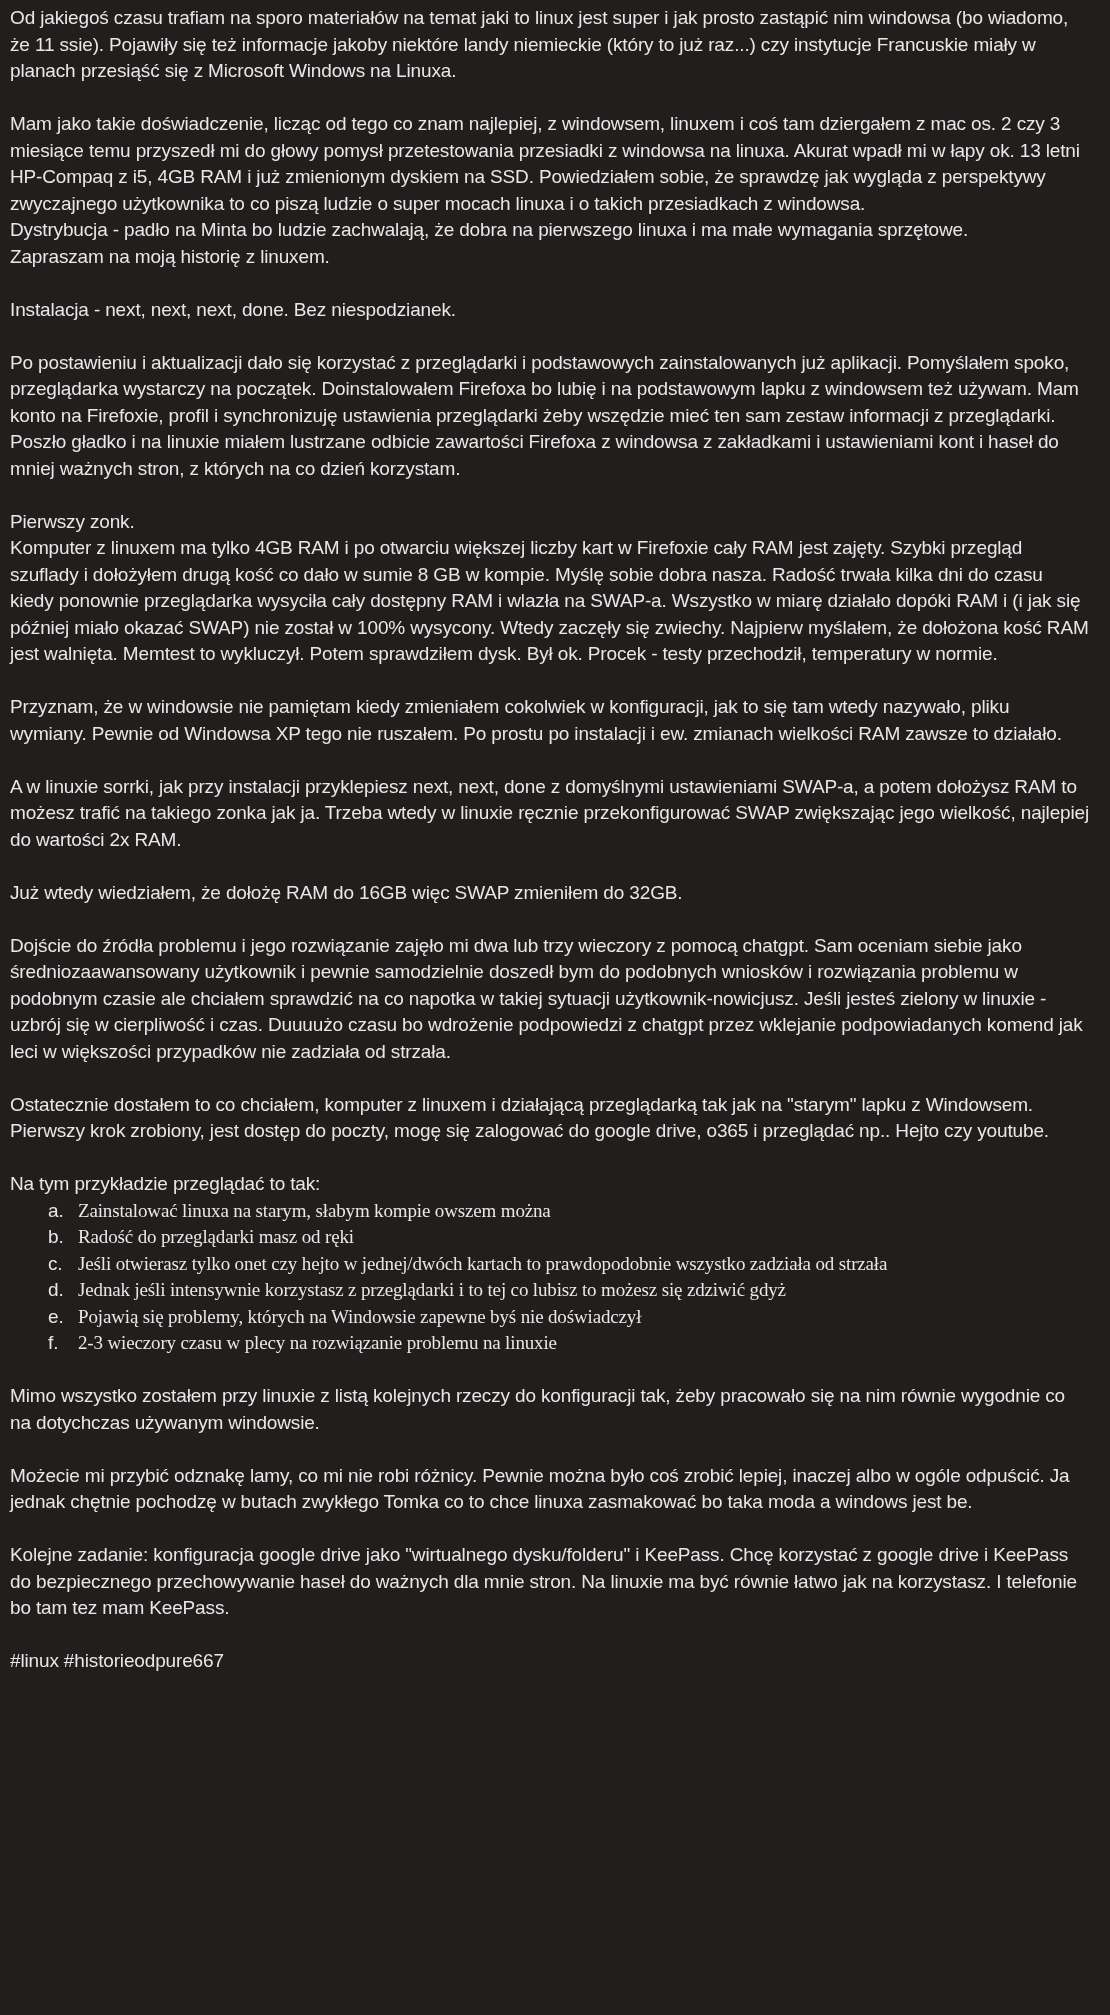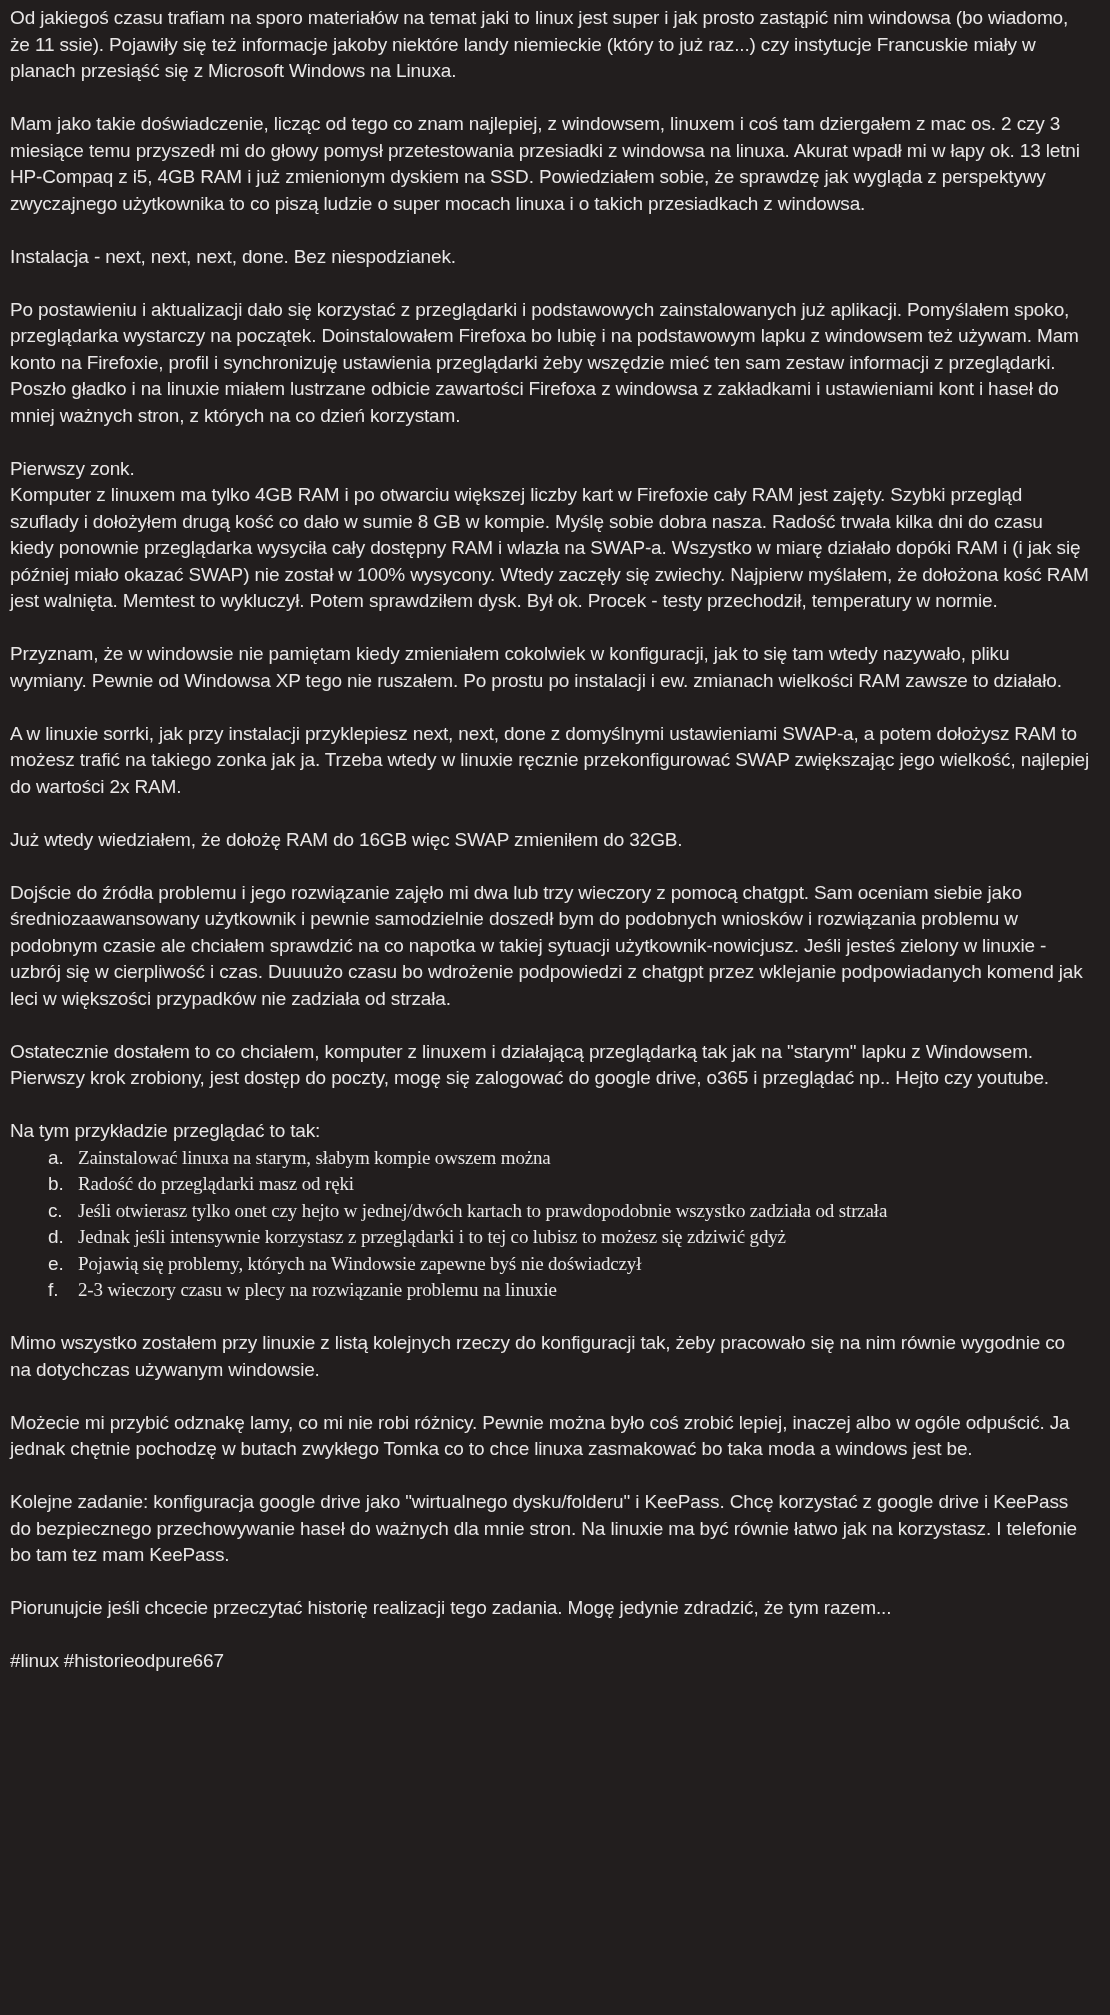--- a/index.html
+++ b/index.html
@@ -48,20 +48,22 @@
 </head>
 <body>
 
 <main class="post">
   <div id="blocks">
       <div class="block">
         <div class="chunk">Od jakiegoś czasu trafiam na sporo materiałów na temat jaki to linux jest super i jak prosto zastąpić nim windowsa (bo wiadomo, że 11 ssie). Pojawiły się też informacje jakoby niektóre landy niemieckie (który to już raz...) czy instytucje Francuskie miały w planach przesiąść się z Microsoft Windows na Linuxa.</div>
       </div>
       <div class="block">
         <div class="chunk">Mam jako takie doświadczenie, licząc od tego co znam najlepiej, z windowsem, linuxem i coś tam dziergałem z mac os. 2 czy 3 miesiące temu przyszedł mi do głowy pomysł przetestowania przesiadki z windowsa na linuxa. Akurat wpadł mi w łapy ok. 13 letni HP-Compaq z i5, 4GB RAM i już zmienionym dyskiem na SSD. Powiedziałem sobie, że sprawdzę jak wygląda z perspektywy zwyczajnego użytkownika to co piszą ludzie o super mocach linuxa i o takich przesiadkach z windowsa.</div>
+        <div class="chunk">Dystrybucja - padło na Minta bo ludzie zachwalają, że dobra na pierwszego linuxa i ma małe wymagania sprzętowe.</div>
+        <div class="chunk">Zapraszam na moją historię z linuxem.</div>
       </div>
       <div class="block">
         <div class="chunk">Instalacja - next, next, next, done. Bez niespodzianek.</div>
       </div>
       <div class="block">
         <div class="chunk">Po postawieniu i aktualizacji dało się korzystać z przeglądarki i podstawowych zainstalowanych już aplikacji. Pomyślałem spoko, przeglądarka wystarczy na początek. Doinstalowałem Firefoxa bo lubię i na podstawowym lapku z windowsem też używam. Mam konto na Firefoxie, profil i synchronizuję ustawienia przeglądarki żeby wszędzie mieć ten sam zestaw informacji z przeglądarki. Poszło gładko i na linuxie miałem lustrzane odbicie zawartości Firefoxa z windowsa z zakładkami i ustawieniami kont i haseł do mniej ważnych stron, z których na co dzień korzystam.</div>
       </div>
       <div class="block">
         <div class="chunk">Pierwszy zonk.</div>
         <div class="chunk">Komputer z linuxem ma tylko 4GB RAM i po otwarciu większej liczby kart w Firefoxie cały RAM jest zajęty. Szybki przegląd szuflady i dołożyłem drugą kość co dało w sumie 8 GB w kompie. Myślę sobie dobra nasza. Radość trwała kilka dni do czasu kiedy ponownie przeglądarka wysyciła cały dostępny RAM i wlazła na SWAP-a. Wszystko w miarę działało dopóki RAM i (i jak się później miało okazać SWAP) nie został w 100% wysycony. Wtedy zaczęły się zwiechy. Najpierw myślałem, że dołożona kość RAM jest walnięta. Memtest to wykluczył. Potem sprawdziłem dysk. Był ok. Procek - testy przechodził, temperatury w normie.</div>
@@ -111,19 +113,16 @@
       <div class="block">
         <div class="chunk">Mimo wszystko zostałem przy linuxie z listą kolejnych rzeczy do konfiguracji tak, żeby pracowało się na nim równie wygodnie co na dotychczas używanym windowsie.</div>
       </div>
       <div class="block">
         <div class="chunk">Możecie mi przybić odznakę lamy, co mi nie robi różnicy. Pewnie można było coś zrobić lepiej, inaczej albo w ogóle odpuścić. Ja jednak chętnie pochodzę w butach zwykłego Tomka co to chce linuxa zasmakować bo taka moda a windows jest be.</div>
       </div>
       <div class="block">
         <div class="chunk">Kolejne zadanie: konfiguracja google drive jako "wirtualnego dysku/folderu" i KeePass. Chcę korzystać z google drive i KeePass do bezpiecznego przechowywanie haseł do ważnych dla mnie stron. Na linuxie ma być równie łatwo jak na korzystasz. I telefonie bo tam tez mam KeePass.</div>
       </div>
       <div class="block">
-        <div class="chunk">Piorunujcie jeśli chcecie przeczytać historię realizacji tego zadania. Mogę jedynie zdradzić, że tym razem...</div>
-      </div>
-      <div class="block">
         <div class="chunk">#linux #historieodpure667</div>
       </div>
     </div>
 </main>
 
 </body></html>

